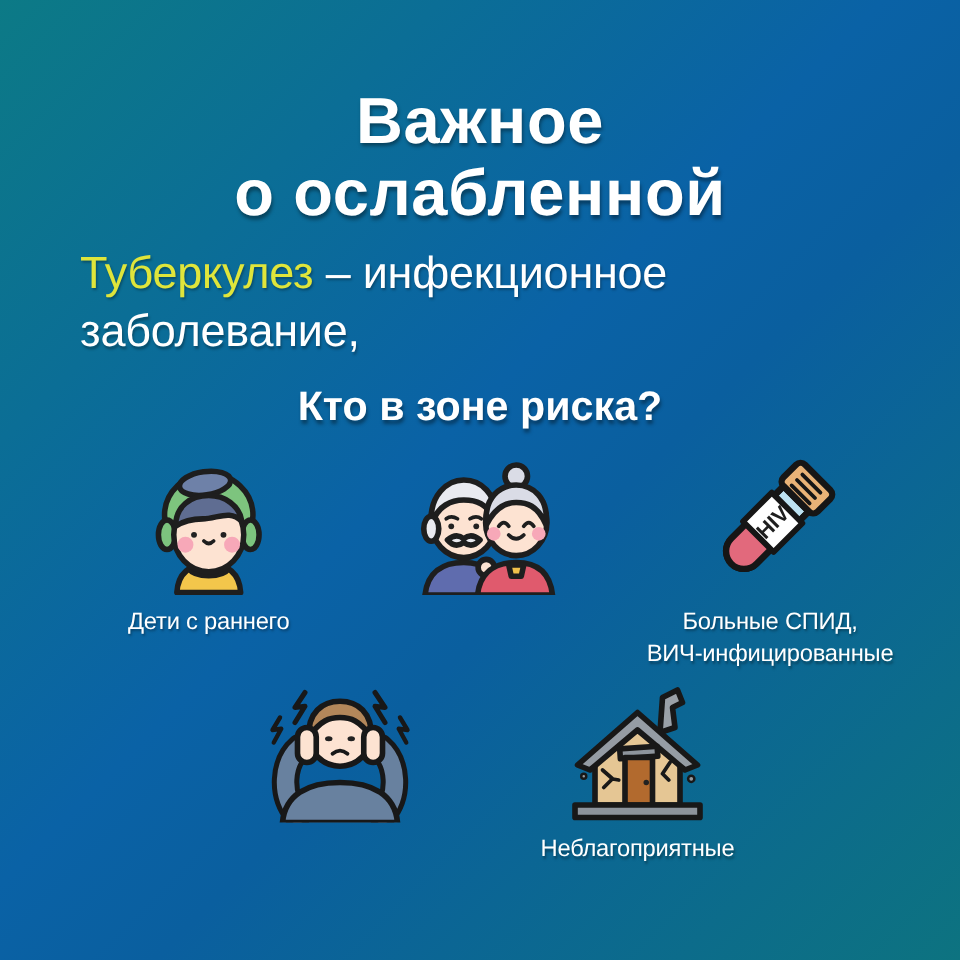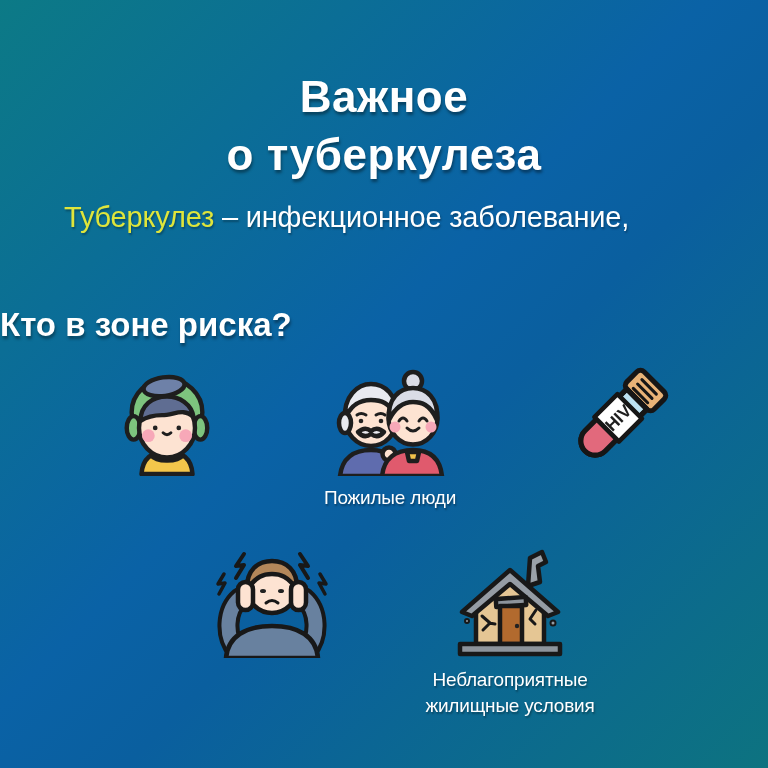--- a/index.html
+++ b/index.html
@@ -3,31 +3,31 @@
 <meta charset="utf-8">
 <style>
   html,body{margin:0;padding:0;}
   body{
     width:768px;height:768px;position:relative;overflow:hidden;
     background:linear-gradient(135deg,#0c7a86 0%,#0a62a6 46%,#0a5f9f 58%,#0d7380 100%);
     font-family:"Liberation Sans",sans-serif;
   }
   .title{
     position:absolute;top:68px;left:0;right:0;text-align:center;
-    color:#fff;font-weight:700;font-size:44px;line-height:58px;
+    color:#fff;font-weight:700;font-size:52px;line-height:58px;
     letter-spacing:.5px;text-shadow:1px 3px 3px rgba(0,0,0,.38);
   }
   .subtitle{
     position:absolute;top:194px;left:64px;right:36px;
-    color:#fff;font-size:29px;line-height:47px;letter-spacing:-.2px;
+    color:#fff;font-size:36px;line-height:47px;letter-spacing:-.2px;
     text-shadow:1px 2px 2px rgba(0,0,0,.3);
   }
   .hl{color:#dfe53b;}
   .section-heading{
-    position:absolute;top:306px;left:0;right:0;text-align:left;
+    position:absolute;top:306px;left:0;right:0;text-align:center;
     color:#fff;font-weight:700;font-size:33px;
     text-shadow:1px 3px 3px rgba(0,0,0,.38);
   }
   .risk-item{position:absolute;width:260px;text-align:center;}
   .icon-box{height:112px;display:flex;align-items:flex-end;justify-content:center;}
   .risk-label{
     margin-top:9px;color:#fff;font-size:19px;line-height:26px;
     letter-spacing:-.2px;text-shadow:1px 2px 2px rgba(0,0,0,.35);
   }
   #item-children{left:37px;top:364px;}
@@ -35,21 +35,21 @@
   #item-hiv{left:486px;top:364px;}
   #item-immune{left:142px;top:546px;}
   #item-housing{left:380px;top:546px;}
   svg{display:block;}
 </style>
 </head>
 <body>
 
 <div class="title">
   <div>Важное</div>
-  <div>о туберкулеза</div>
+  <div>о ослабленной</div>
 </div>
 
 <div class="subtitle">
   <div><span class="hl">Туберкулез</span><span> – инфекционное заболевание,</span></div>
 </div>
 
 <div class="section-heading">Кто в зоне риска?</div>
 
 <div class="risk-item" id="item-children">
   <div class="icon-box">
@@ -66,20 +66,21 @@
         <path d="M28,56 C28,40 40,31 55,31 C68,31 80,39 82,52 C72,42 62,50 50,50 C42,50 34,52 28,56 Z" fill="#5f6d92"></path>
         <circle cx="36" cy="71" r="6.5" fill="#f7a8b8" stroke="none"></circle>
         <circle cx="74" cy="71" r="6.5" fill="#f7a8b8" stroke="none"></circle>
         <circle cx="43" cy="63" r="2.4" fill="#222" stroke="none"></circle>
         <circle cx="67" cy="63" r="2.4" fill="#222" stroke="none"></circle>
         <path d="M51,68 Q55,72 59,68" fill="none" stroke-width="3"></path>
       </g>
     </svg>
   </div>
   <div class="risk-label">
+    <div>Дети с раннего</div>
   </div>
 </div>
 
 <div class="risk-item" id="item-elderly">
   <div class="icon-box">
     <svg width="124" height="110" viewBox="0 0 124 110">
       <g stroke="#1e1e1e" stroke-width="4.5" stroke-linejoin="round" stroke-linecap="round">
         <path d="M12,110 C14,92 26,84 43,84 C60,84 70,92 72,110 Z" fill="#5f6cae"></path>
         <ellipse cx="43" cy="52" rx="26" ry="28" fill="#fde3d2"></ellipse>
         <path d="M17,54 C15,30 30,18 43,18 C56,18 70,28 69,52 C62,36 52,34 43,34 C34,34 22,38 17,54 Z" fill="#e9eaf0"></path>
@@ -95,39 +96,39 @@
         <path d="M79,86 h12 l-2,9 h-8 Z" fill="#f0c14b"></path>
         <ellipse cx="85" cy="52" rx="24.5" ry="26.5" fill="#fde3d2"></ellipse>
         <path d="M61,54 C59,32 72,22 85,22 C98,22 111,32 109,54 C102,38 93,36 85,36 C77,36 68,40 61,54 Z" fill="#dadce6"></path>
         <path d="M71,55 q4,-6 8,0 M91,55 q4,-6 8,0" fill="none" stroke-width="3"></path>
         <circle cx="67" cy="61" r="5.5" fill="#f7a8b8" stroke="none"></circle>
         <circle cx="103" cy="61" r="5.5" fill="#f7a8b8" stroke="none"></circle>
         <path d="M79,62 Q85,68 91,62" fill="none" stroke-width="3"></path>
       </g>
     </svg>
   </div>
-  <div class="risk-label">
-    <div>Пожилые люди</div>
-    <div></div>
-  </div>
 </div>
 
 <div class="risk-item" id="item-hiv">
   <div class="icon-box">
     <svg width="112" height="112" viewBox="0 0 110 110">
       <g transform="rotate(45 55 55)" stroke="#161616" stroke-width="5" stroke-linejoin="round" stroke-linecap="round">
         <rect x="36" y="2" width="38" height="24" rx="5" fill="#e9b377"></rect>
         <path d="M45,9 h20 M45,15 h20 M45,21 h20" fill="none" stroke-width="3"></path>
         <path d="M41,26 L41,84 A14,14 0 0 0 69,84 L69,26 Z" fill="#bde2f2"></path>
         <path d="M41,62 L41,84 A14,14 0 0 0 69,84 L69,62 Z" fill="#e2697c" stroke="none"></path>
         <path d="M41,26 L41,84 A14,14 0 0 0 69,84 L69,26 Z" fill="none"></path>
         <rect x="38" y="36" width="34" height="32" fill="#ffffff" stroke-width="4.5"></rect>
         <text x="55" y="52" transform="rotate(-90 55 52)" text-anchor="middle" dominant-baseline="central" font-size="17" font-weight="bold" fill="#1e1e1e" stroke="none" font-family="'Liberation Sans',sans-serif">HIV</text>
       </g>
     </svg>
+  </div>
+  <div class="risk-label">
+    <div>Больные СПИД,</div>
+    <div>ВИЧ-инфицированные</div>
   </div>
 </div>
 
 <div class="risk-item" id="item-immune">
   <div class="icon-box">
     <svg width="124" height="110" viewBox="0 0 124 110">
       <g stroke="#181818" stroke-width="4.5" stroke-linejoin="round" stroke-linecap="round">
         <path d="M34,6 L26,18 L34,17 L26,30" fill="none" stroke-width="4"></path>
         <path d="M14,26 L8,36 L15,35 L9,46" fill="none" stroke-width="3.5"></path>
         <path d="M90,6 L98,18 L90,17 L98,30" fill="none" stroke-width="4"></path>
@@ -164,15 +165,14 @@
         <path d="M52,96 L52,58 L74,58 L74,96 Z" fill="#b26a2e"></path>
         <circle cx="69" cy="78" r="2.2" fill="#222" stroke="none"></circle>
         <path d="M34,68 l8,7 l-7,7 M41,75 l6,1" fill="none" stroke-width="3"></path>
         <path d="M88,62 l-6,9 l5,5" fill="none" stroke-width="3"></path>
         <rect x="12" y="96" width="100" height="10" fill="#8d949c"></rect>
       </g>
     </svg>
   </div>
   <div class="risk-label">
     <div>Неблагоприятные</div>
-    <div>жилищные условия</div>
   </div>
 </div>
 
 </body></html>

